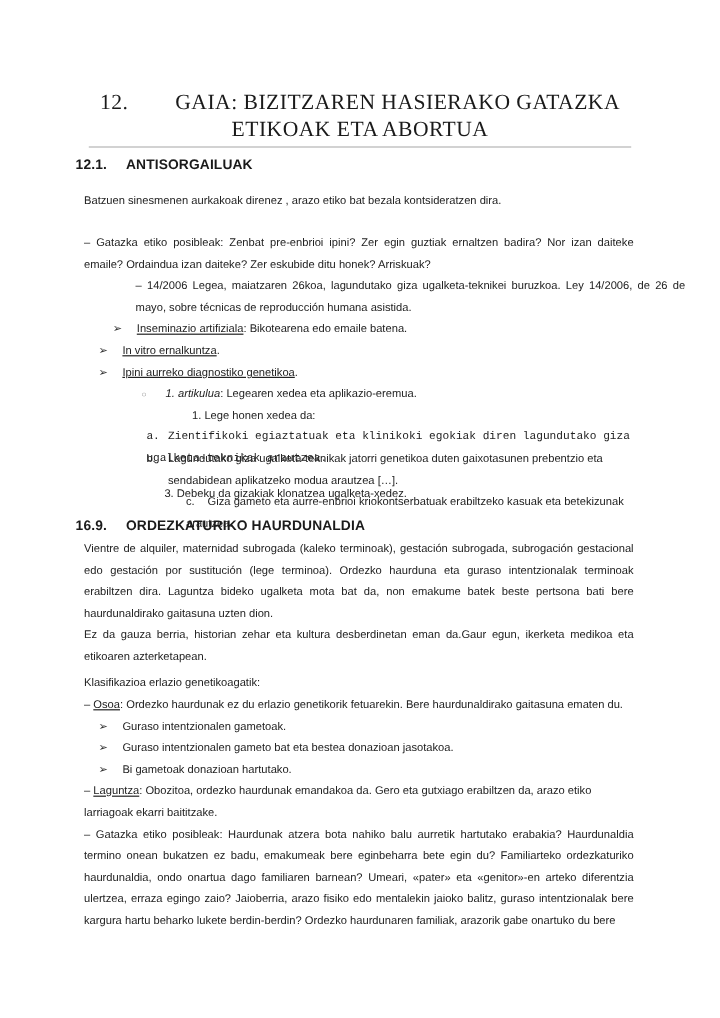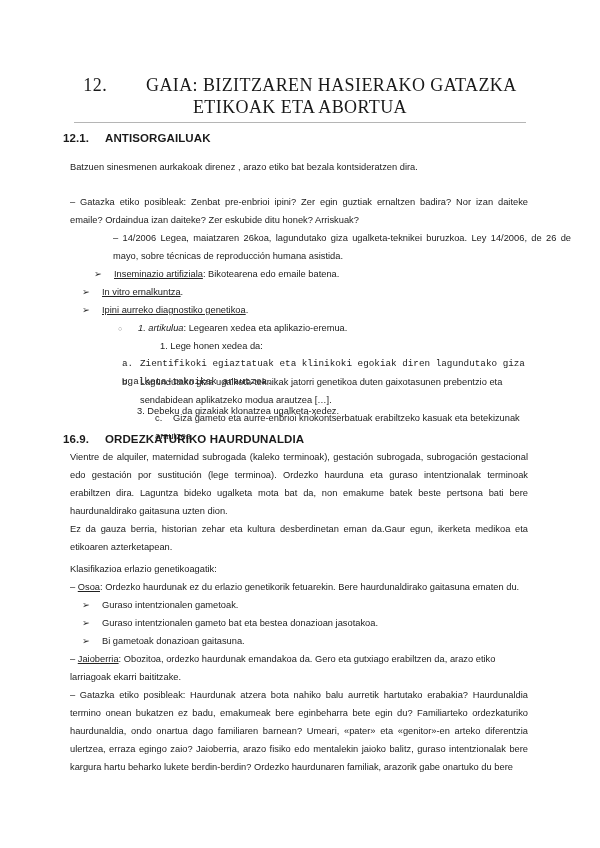--- a/index.html
+++ b/index.html
@@ -73,21 +73,21 @@
   <div class="p nj" style="top:578px;">
     <span>– </span><span class="u">Osoa</span><span>: Ordezko haurdunak ez du erlazio genetikorik fetuarekin. Bere haurdunaldirako gaitasuna ematen du.</span>
   </div>
   <div class="bul" style="left:82px; top:596px;">
     <span class="arrow">➢</span><span>Guraso intentzionalen gametoak.</span>
   </div>
   <div class="bul" style="left:82px; top:614px;">
     <span class="arrow">➢</span><span>Guraso intentzionalen gameto bat eta bestea donazioan jasotakoa.</span>
   </div>
   <div class="bul" style="left:82px; top:632px;">
-    <span class="arrow">➢</span><span>Bi gametoak donazioan gaitasuna.</span>
+    <span class="arrow">➢</span><span>Bi gametoak donazioan hartutako.</span>
   </div>
   <div class="p nj" style="top:650px;">
-    <span>– </span><span class="u">Jaioberria</span><span>: Obozitoa, ordezko haurdunak emandakoa da. Gero eta gutxiago erabiltzen da, arazo etiko larriagoak ekarri baititzake.</span>
+    <span>– </span><span class="u">Laguntza</span><span>: Obozitoa, ordezko haurdunak emandakoa da. Gero eta gutxiago erabiltzen da, arazo etiko larriagoak ekarri baititzake.</span>
   </div>
 
   <div class="p" style="top:686px;">– Gatazka etiko posibleak: Haurdunak atzera bota nahiko balu aurretik hartutako erabakia? Haurdunaldia termino onean bukatzen ez badu, emakumeak bere eginbeharra bete egin du? Familiarteko ordezkaturiko haurdunaldia, ondo onartua dago familiaren barnean?  Umeari, «pater» eta «genitor»-en arteko diferentzia ulertzea, erraza egingo zaio? Jaioberria, arazo fisiko edo mentalekin jaioko balitz, guraso intentzionalak bere kargura hartu beharko lukete berdin-berdin? Ordezko haurdunaren familiak, arazorik gabe onartuko du bere</div>
 
 </div>
 
 </body></html>

